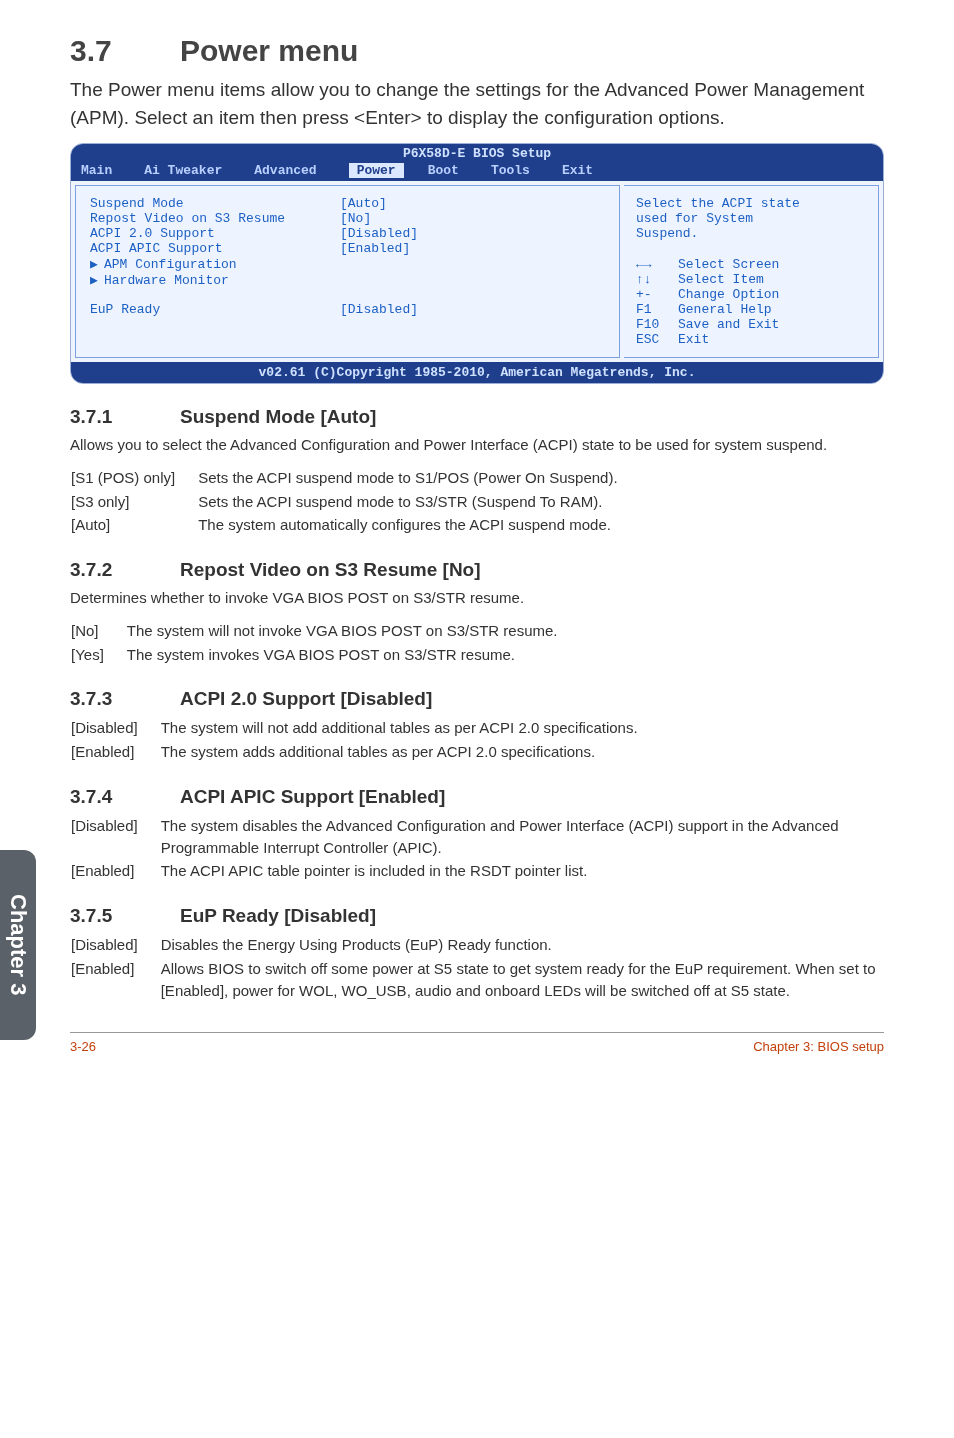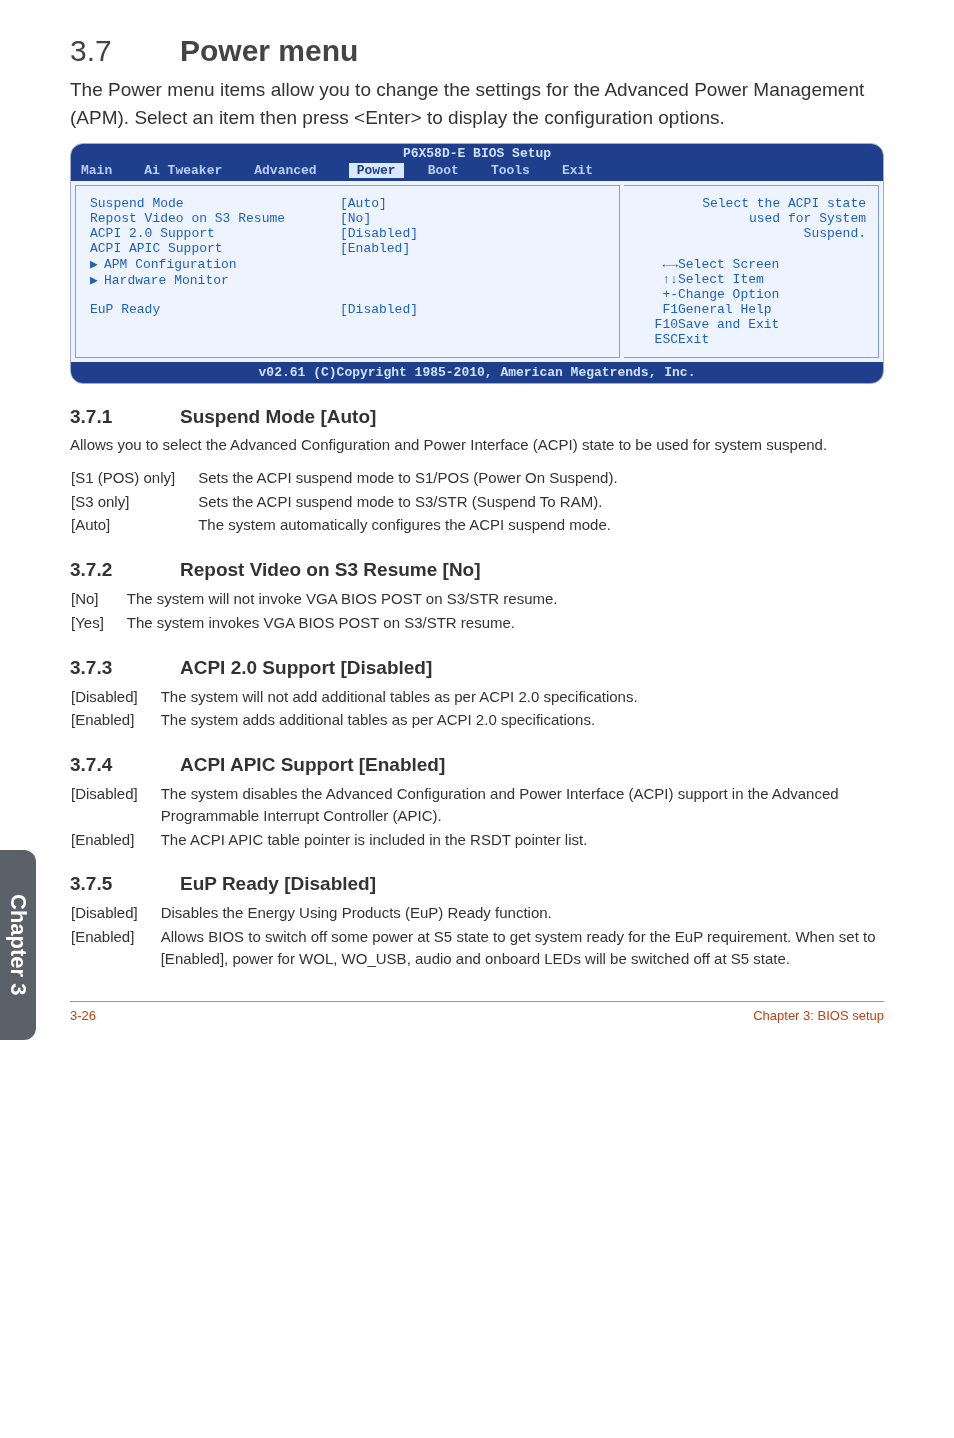--- a/index.html
+++ b/index.html
@@ -13,21 +13,21 @@
     padding: 0 70px 40px 70px;
     position: relative;
   }
   .h1-row {
     display: flex;
     align-items: baseline;
     margin: 34px 0 8px 0;
   }
   .h1-num {
     font-size: 30px;
-    font-weight: normal;
+    font-weight: bold;
     color: #444;
     width: 110px;
   }
   .h1-title {
     font-size: 30px;
     font-weight: bold;
     color: #444;
   }
   .intro {
     font-size: 19px;
@@ -77,21 +77,20 @@
   }
   .bios .right {
     width: 230px;
     border: 1px solid #7da0e0;
     border-left: none;
     margin: 4px 4px 4px 0;
     padding: 10px 12px;
     display: flex;
     flex-direction: column;
     justify-content: space-between;
-    text-align: right;
   }
   .bios .row { display: flex; }
   .bios .row .lbl { width: 250px; }
   .bios .row .val { }
   .bios .arrow { display: inline-block; width: 14px; }
   .bios .footer {
     background: #1f3e8c;
     color: #cfe1ff;
     text-align: center;
     padding: 3px 0;
@@ -264,20 +263,21 @@
           <td>[Auto]</td>
           <td>The system automatically configures the ACPI suspend mode.</td>
         </tr>
   </tbody>
     </table>
 
   <div class="h2-row">
     <div class="h2-num">3.7.2</div>
     <div class="h2-title">Repost Video on S3 Resume [No]</div>
   </div>
+  <div class="para">Determines whether to invoke VGA BIOS POST on S3/STR resume.</div>
   <table class="opts">
     <tbody>
         <tr>
           <td>[No]</td>
           <td>The system will not invoke VGA BIOS POST on S3/STR resume.</td>
         </tr>
     <tr>
           <td>[Yes]</td>
           <td>The system invokes VGA BIOS POST on S3/STR resume.</td>
         </tr>

